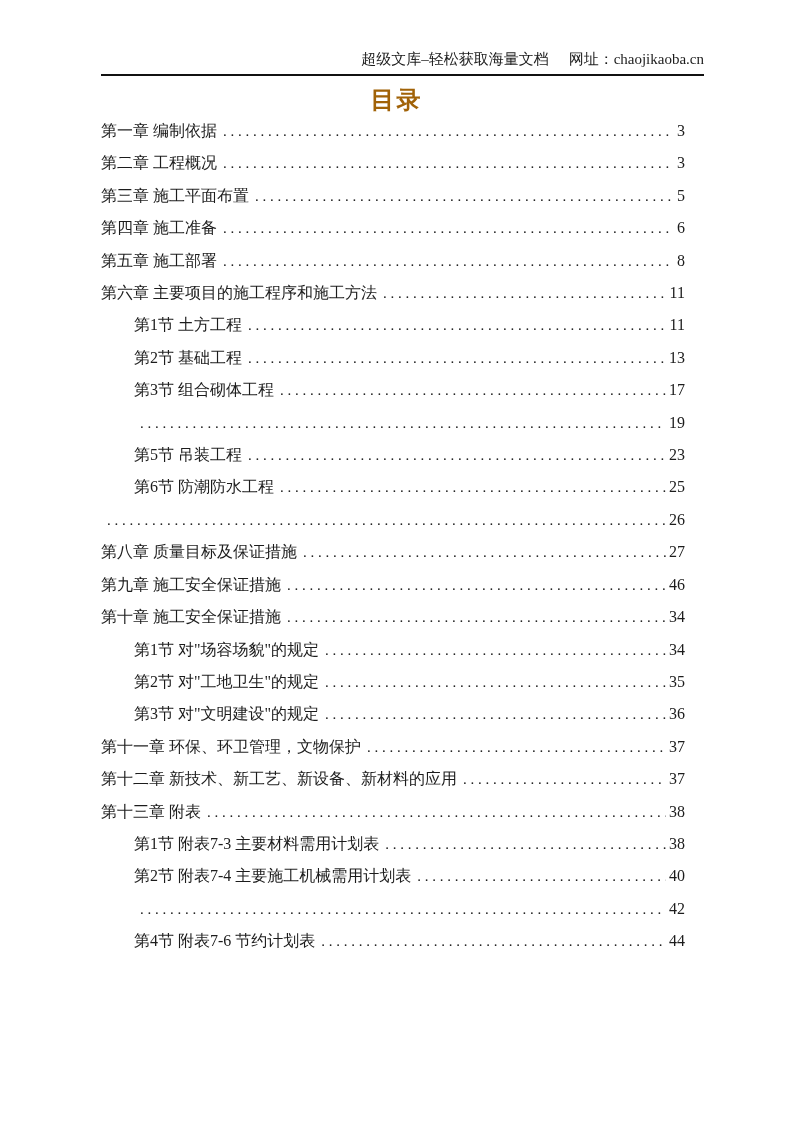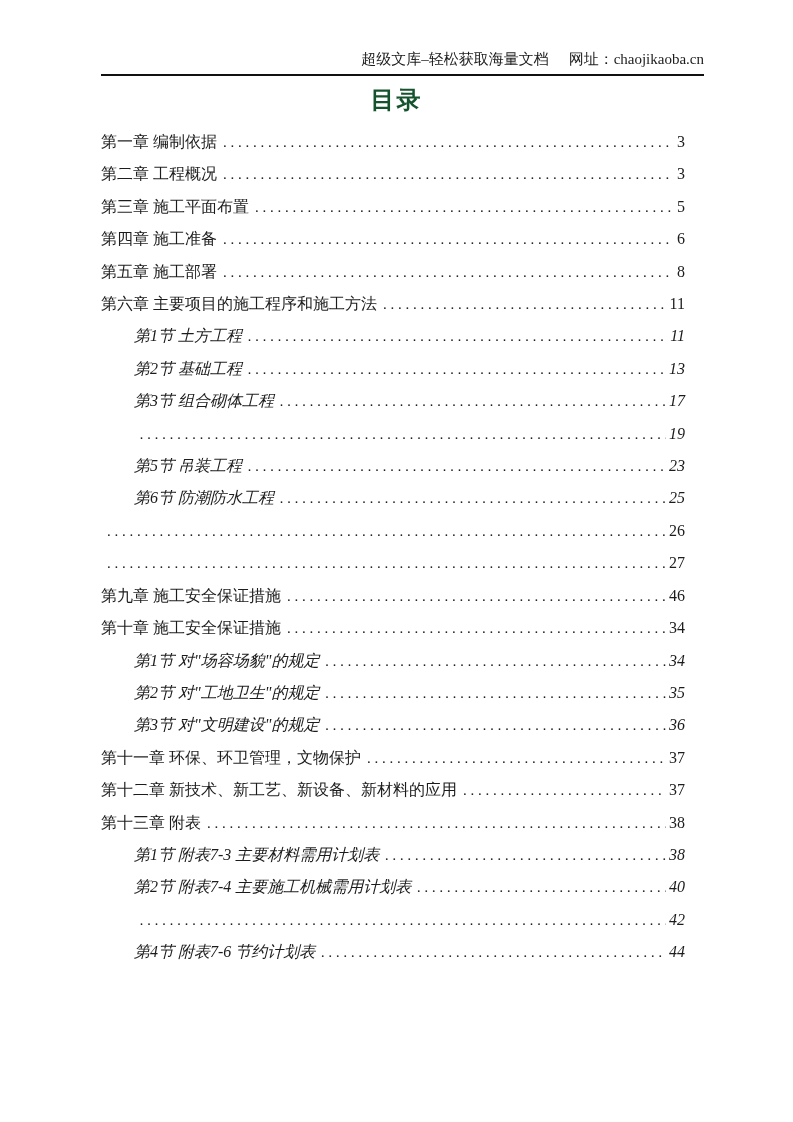--- a/index.html
+++ b/index.html
@@ -44,38 +44,37 @@
   .doc-title {
     position: absolute;
     top: 84px;
     left: 0;
     width: 100%;
     margin: 0;
     text-align: center;
     font-size: 24px;
     font-weight: bold;
     letter-spacing: 2px;
-    color: #14532d;
+    color: #a16207;
   }
   .toc {
     position: absolute;
-    top: 126px;
+    top: 115px;
     left: 101px;
     right: 108px;
   }
   .toc-row {
     display: flex;
     align-items: baseline;
     line-height: 31.4px;
     font-size: 16px;
     cursor: pointer;
   }
   .toc-row.level-2 {
     padding-left: 33px;
-    font-style: italic;
   }
   .toc-label {
     white-space: nowrap;
     flex-shrink: 0;
   }
   .toc-leader {
     flex: 1 1 auto;
     overflow: hidden;
     white-space: nowrap;
     margin-left: 6px;
@@ -172,20 +171,21 @@
     <span class="toc-leader">. . . . . . . . . . . . . . . . . . . . . . . . . . . . . . . . . . . . . . . . . . . . . . . . . . . . . . . . . . . . . . . . . . . . . . . . . . . . . . . . . . . . . . . . . . . . . . . . . . . . . . . . . . . . . . . . . . . . . . . . . . . . . . . . . . . . . . . . . . . . . . . . . . . . . . . . . . . . . . . . . . . . . . . . . . . . . . . . . . . . . . . . . . . . . . . . . . . . . . . . </span>
     <span class="toc-page">25</span>
   </div>
 
   <div class="toc-row level-1">
     <span class="toc-leader">. . . . . . . . . . . . . . . . . . . . . . . . . . . . . . . . . . . . . . . . . . . . . . . . . . . . . . . . . . . . . . . . . . . . . . . . . . . . . . . . . . . . . . . . . . . . . . . . . . . . . . . . . . . . . . . . . . . . . . . . . . . . . . . . . . . . . . . . . . . . . . . . . . . . . . . . . . . . . . . . . . . . . . . . . . . . . . . . . . . . . . . . . . . . . . . . . . . . . . . . </span>
     <span class="toc-page">26</span>
   </div>
 
   <div class="toc-row level-1">
+    <span class="toc-label">第八章 质量目标及保证措施</span>
     <span class="toc-leader">. . . . . . . . . . . . . . . . . . . . . . . . . . . . . . . . . . . . . . . . . . . . . . . . . . . . . . . . . . . . . . . . . . . . . . . . . . . . . . . . . . . . . . . . . . . . . . . . . . . . . . . . . . . . . . . . . . . . . . . . . . . . . . . . . . . . . . . . . . . . . . . . . . . . . . . . . . . . . . . . . . . . . . . . . . . . . . . . . . . . . . . . . . . . . . . . . . . . . . . . </span>
     <span class="toc-page">27</span>
   </div>
 
   <div class="toc-row level-1">
     <span class="toc-label">第九章 施工安全保证措施</span>
     <span class="toc-leader">. . . . . . . . . . . . . . . . . . . . . . . . . . . . . . . . . . . . . . . . . . . . . . . . . . . . . . . . . . . . . . . . . . . . . . . . . . . . . . . . . . . . . . . . . . . . . . . . . . . . . . . . . . . . . . . . . . . . . . . . . . . . . . . . . . . . . . . . . . . . . . . . . . . . . . . . . . . . . . . . . . . . . . . . . . . . . . . . . . . . . . . . . . . . . . . . . . . . . . . . </span>
     <span class="toc-page">46</span>
   </div>
 

